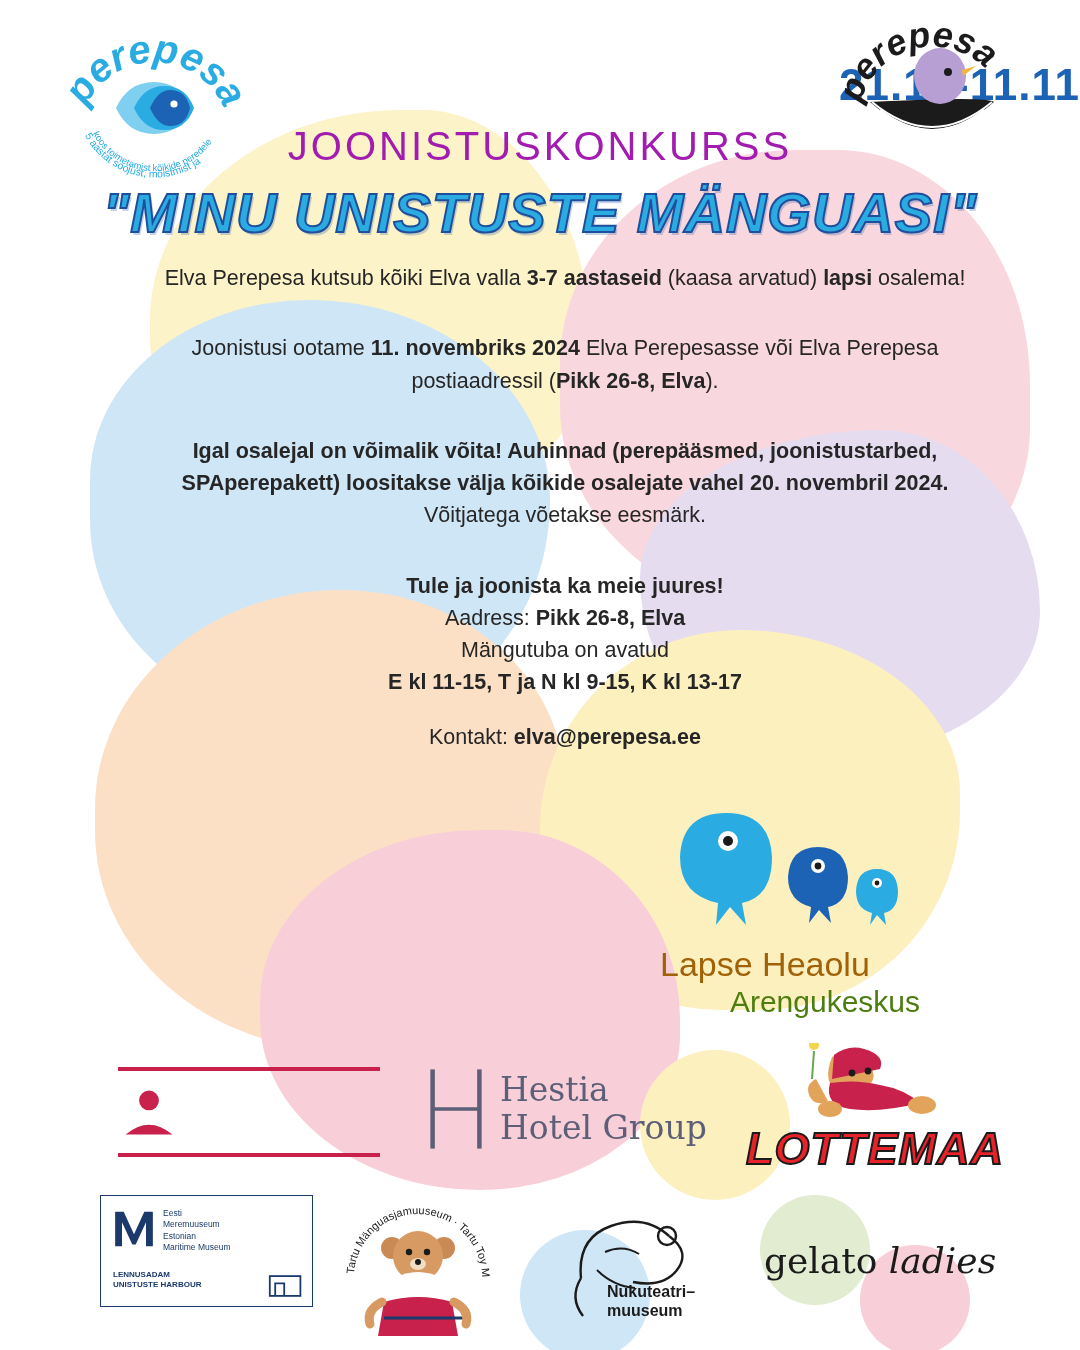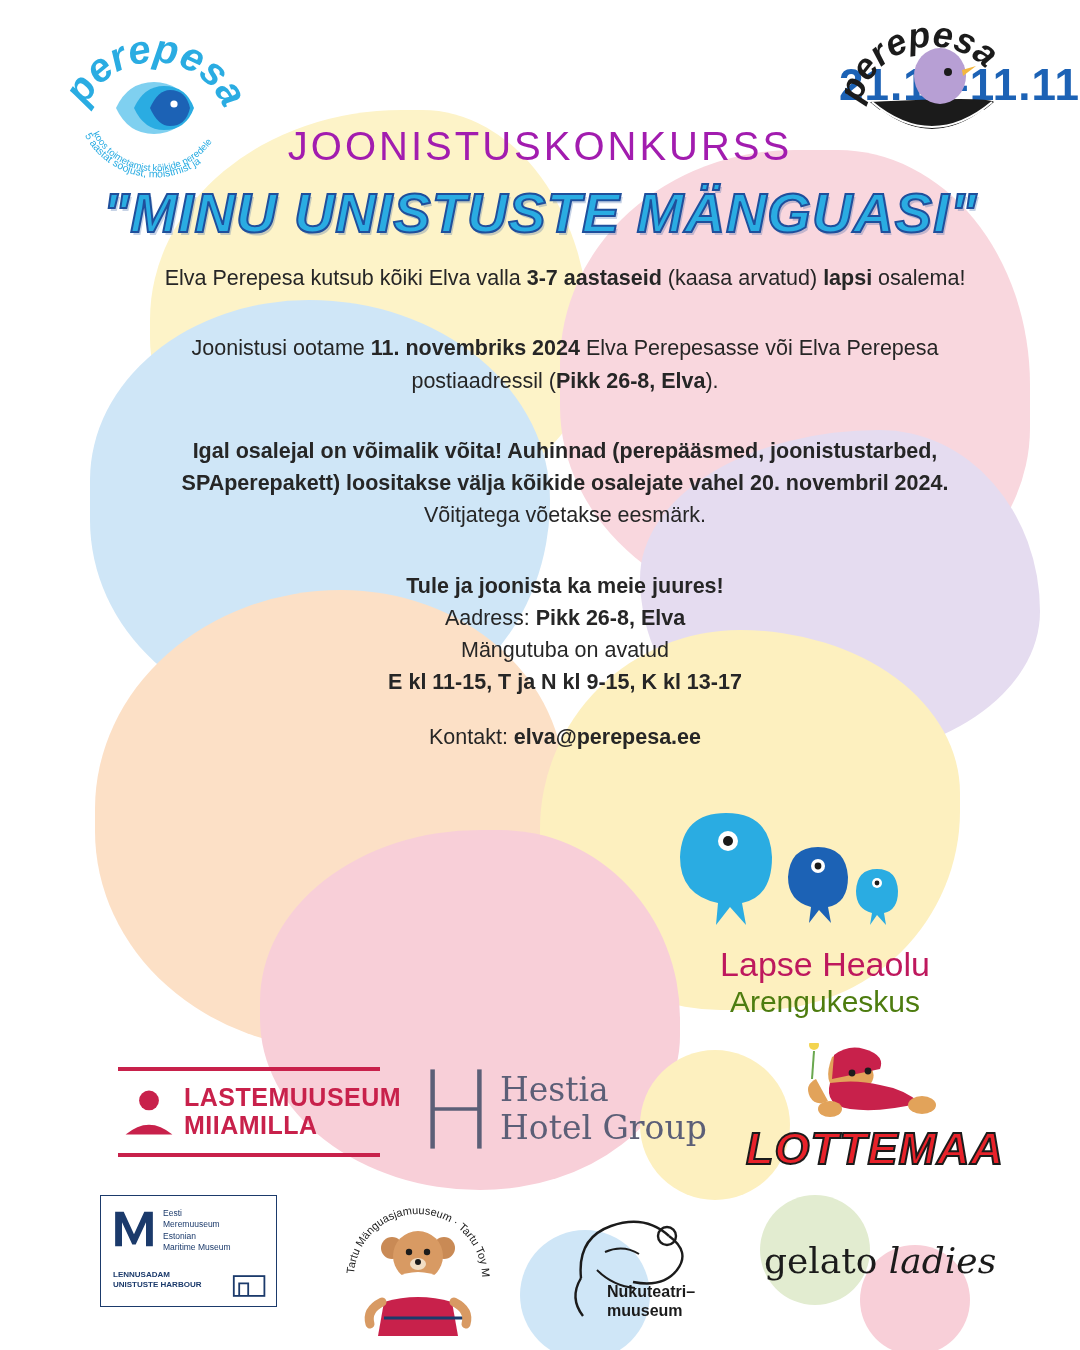--- a/index.html
+++ b/index.html
@@ -156,23 +156,22 @@
   
   .lhak {
     position: absolute;
     left: 660px; top: 795px;
     width: 330px; height: 240px;
     z-index: 4;
   }
   .lhak-t1 {
     position: absolute;
     left: 0; top: 150px; width: 330px;
-    text-align: center;
     font-size: 34px;
-    color: #be185d;
+    color: #a16207;
   }
   .lhak-t2 {
     position: absolute;
     left: 0; top: 190px; width: 330px;
     text-align: center;
     font-size: 30px;
     color: #4d7c0f;
   }
 
   
@@ -210,20 +209,21 @@
     position: absolute;
     left: 85px; top: 1190px;
     width: 930px; height: 150px;
     z-index: 4;
   }
   .meremuuseum {
     position: absolute; left: 15px; top: 5px;
     width: 175px; height: 110px;
     border: 1.5px solid #1b3a6b;
     background: rgba(255,255,255,.6);
+    padding-left: 36px;
   }
   .mrm-txt {
     position: absolute; left: 62px; top: 12px;
     font-size: 8.5px; color: #1b3a6b; line-height: 1.35;
   }
   .mrm-txt2 {
     position: absolute; left: 12px; top: 74px;
     font-size: 8px; font-weight: bold; color: #1b3a6b; line-height: 1.3;
   }
   .mangu { position: absolute; left: 245px; top: 0; width: 175px; height: 150px; }
@@ -365,24 +365,20 @@
 
   <div class="sponsors1">
 
     <div class="miiamilla">
       <div class="mm-line" style="top:4px;"></div>
       <div class="mm-line" style="top:90px;"></div>
       <svg viewBox="0 0 60 60" width="54" height="60" style="position:absolute;left:4px;top:20px;">
         <circle cx="30" cy="16" r="11" fill="#c8214b"></circle>
         <path d="M 4 54 q 26 -22 52 0 z" fill="#c8214b"></path>
       </svg>
-      <div class="mm-txt">
-        <span>LASTEMUUSEUM</span><br>
-        <span>MIIAMILLA</span>
-      </div>
     </div>
 
     <div class="hestia">
       <svg viewBox="0 0 80 100" width="72" height="100" style="position:absolute;left:2px;top:4px;">
         <path d="M 14 6 L 14 94" stroke="#5c5f77" stroke-width="5" fill="none"></path>
         <path d="M 66 6 L 66 94" stroke="#5c5f77" stroke-width="5" fill="none"></path>
         <path d="M 14 50 L 66 50" stroke="#5c5f77" stroke-width="4" fill="none"></path>
       </svg>
       <div class="hestia-txt">
         <span>Hestia</span><br>

